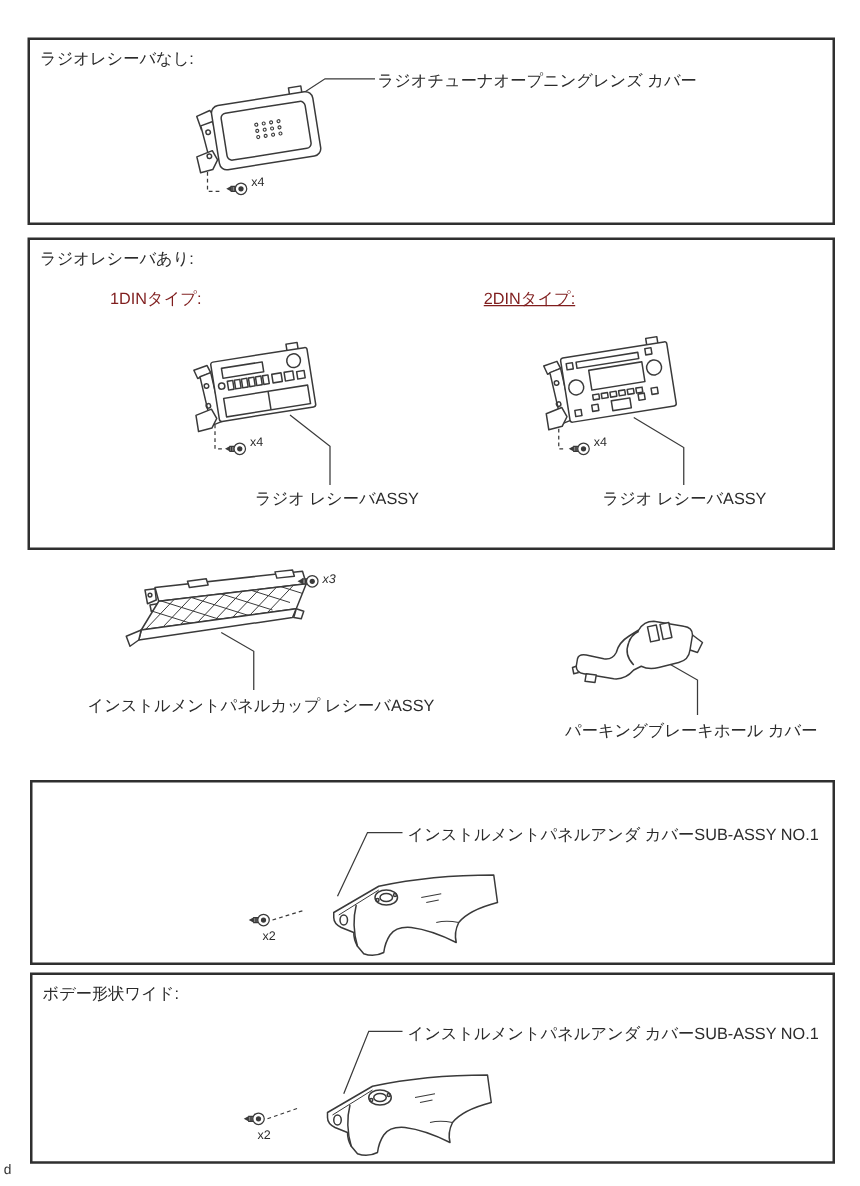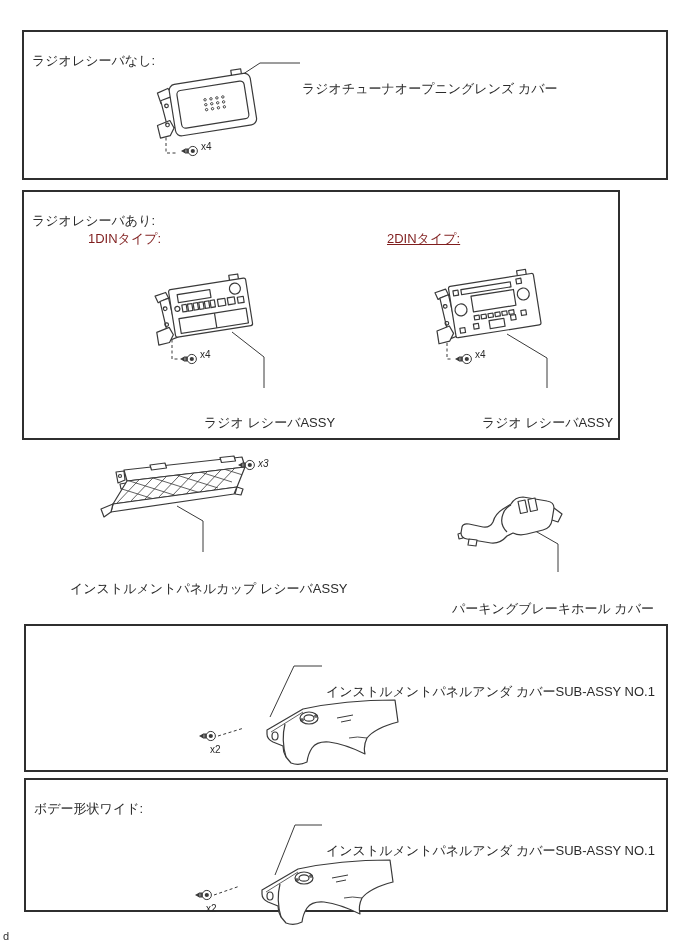--- a/index.html
+++ b/index.html
@@ -5,27 +5,27 @@
   html,body{margin:0;padding:0;background:#fff;}
   .page{
     position:relative;width:688px;height:949px;background:#ffffff;
     font-family:"Liberation Sans","DejaVu Sans",sans-serif;color:#2b2b2b;
     overflow:hidden;
   }
   .box{
     position:absolute;border:2px solid #2f2f2f;background:#fff;box-sizing:border-box;
   }
   .box-title{
-    position:absolute;left:8px;top:20px;font-size:13px;color:#2b2b2b;white-space:nowrap;
+    position:absolute;left:8px;top:6px;font-size:13px;color:#2b2b2b;white-space:nowrap;
   }
   .sub-title{
     position:absolute;font-size:13px;color:#7f1d1d;white-space:nowrap;
   }
   .part-label{
-    position:absolute;font-size:13px;color:#2b2b2b;white-space:nowrap;margin-top:24px;
+    position:absolute;font-size:13px;color:#2b2b2b;white-space:nowrap;
   }
   .screw-count{
     position:absolute;font-size:10px;color:#2b2b2b;white-space:nowrap;
   }
   .drawing,.ann,.screw{position:absolute;}
   .ann{left:0;top:0;pointer-events:none;}
   .footer-char{
     position:absolute;left:3px;top:930px;font-size:11px;color:#333;
   }
   svg{display:block;overflow:visible;}
@@ -182,21 +182,21 @@
     <svg class="drawing" style="left:124px;top:38px;" width="112" height="68" viewBox="0 0 112 68">
       <use href="#lens-cover"></use>
     </svg>
     <svg class="screw" style="left:156px;top:113px;" width="18" height="12" viewBox="0 0 18 12">
         <use href="#screw-glyph"></use>
       </svg>
     <span class="screw-count" style="left:177px;top:109px;">x4</span>
     <span class="part-label" style="left:278px;top:24px;">ラジオチューナオープニングレンズ カバー</span>
   </div>
 
-  <div class="box" style="left:22px;top:190px;width:598px;height:250px;">
+  <div class="box" style="left:22px;top:190px;width:646px;height:250px;">
     <div class="box-title">ラジオレシーバあり:</div>
     <span class="sub-title" style="left:64px;top:38px;">1DINタイプ:</span>
     <span class="sub-title" style="left:363px;top:38px;text-decoration:underline;">2DINタイプ:</span>
     <svg class="ann" width="646" height="250">
       <path d="M148,142 V167 H154" stroke="#3a3a3a" stroke-width="1" fill="none" stroke-dasharray="3,2.5"></path>
       <path d="M208,140 L240,165 V196" stroke="#3a3a3a" stroke-width="1" fill="none"></path>
       <path d="M423,140 V167 H429" stroke="#3a3a3a" stroke-width="1" fill="none" stroke-dasharray="3,2.5"></path>
       <path d="M483,142 L523,166 V196" stroke="#3a3a3a" stroke-width="1" fill="none"></path>
     </svg>
     <svg class="drawing" style="left:126px;top:85px;" width="104" height="64" viewBox="0 0 104 64">
@@ -243,21 +243,21 @@
     <svg class="drawing" style="left:219px;top:70px;" width="158" height="72" viewBox="0 0 158 72">
         <use href="#under-cover"></use>
       </svg>
     <svg class="screw" style="left:172px;top:104px;" width="18" height="12" viewBox="0 0 18 12">
         <use href="#screw-glyph"></use>
       </svg>
     <span class="screw-count" style="left:184px;top:118px;">x2</span>
     <span class="part-label" style="left:300px;top:33px;">インストルメントパネルアンダ  カバーSUB-ASSY NO.1</span>
   </div>
 
-  <div class="box" style="left:24px;top:778px;width:644px;height:134px;text-align:center;">
+  <div class="box" style="left:24px;top:778px;width:644px;height:153px;text-align:center;">
     <div class="box-title">ボデー形状ワイド:</div>
     <svg class="ann" width="644" height="153">
       <path d="M249,95 L269,45 H296" stroke="#3a3a3a" stroke-width="1" fill="none"></path>
       <path d="M188,115 L214,106" stroke="#3a3a3a" stroke-width="1" fill="none" stroke-dasharray="3,2.5"></path>
     </svg>
     <svg class="drawing" style="left:214px;top:76px;" width="158" height="72" viewBox="0 0 158 72">
         <use href="#under-cover"></use>
       </svg>
     <svg class="screw" style="left:168px;top:109px;" width="18" height="12" viewBox="0 0 18 12">
         <use href="#screw-glyph"></use>

